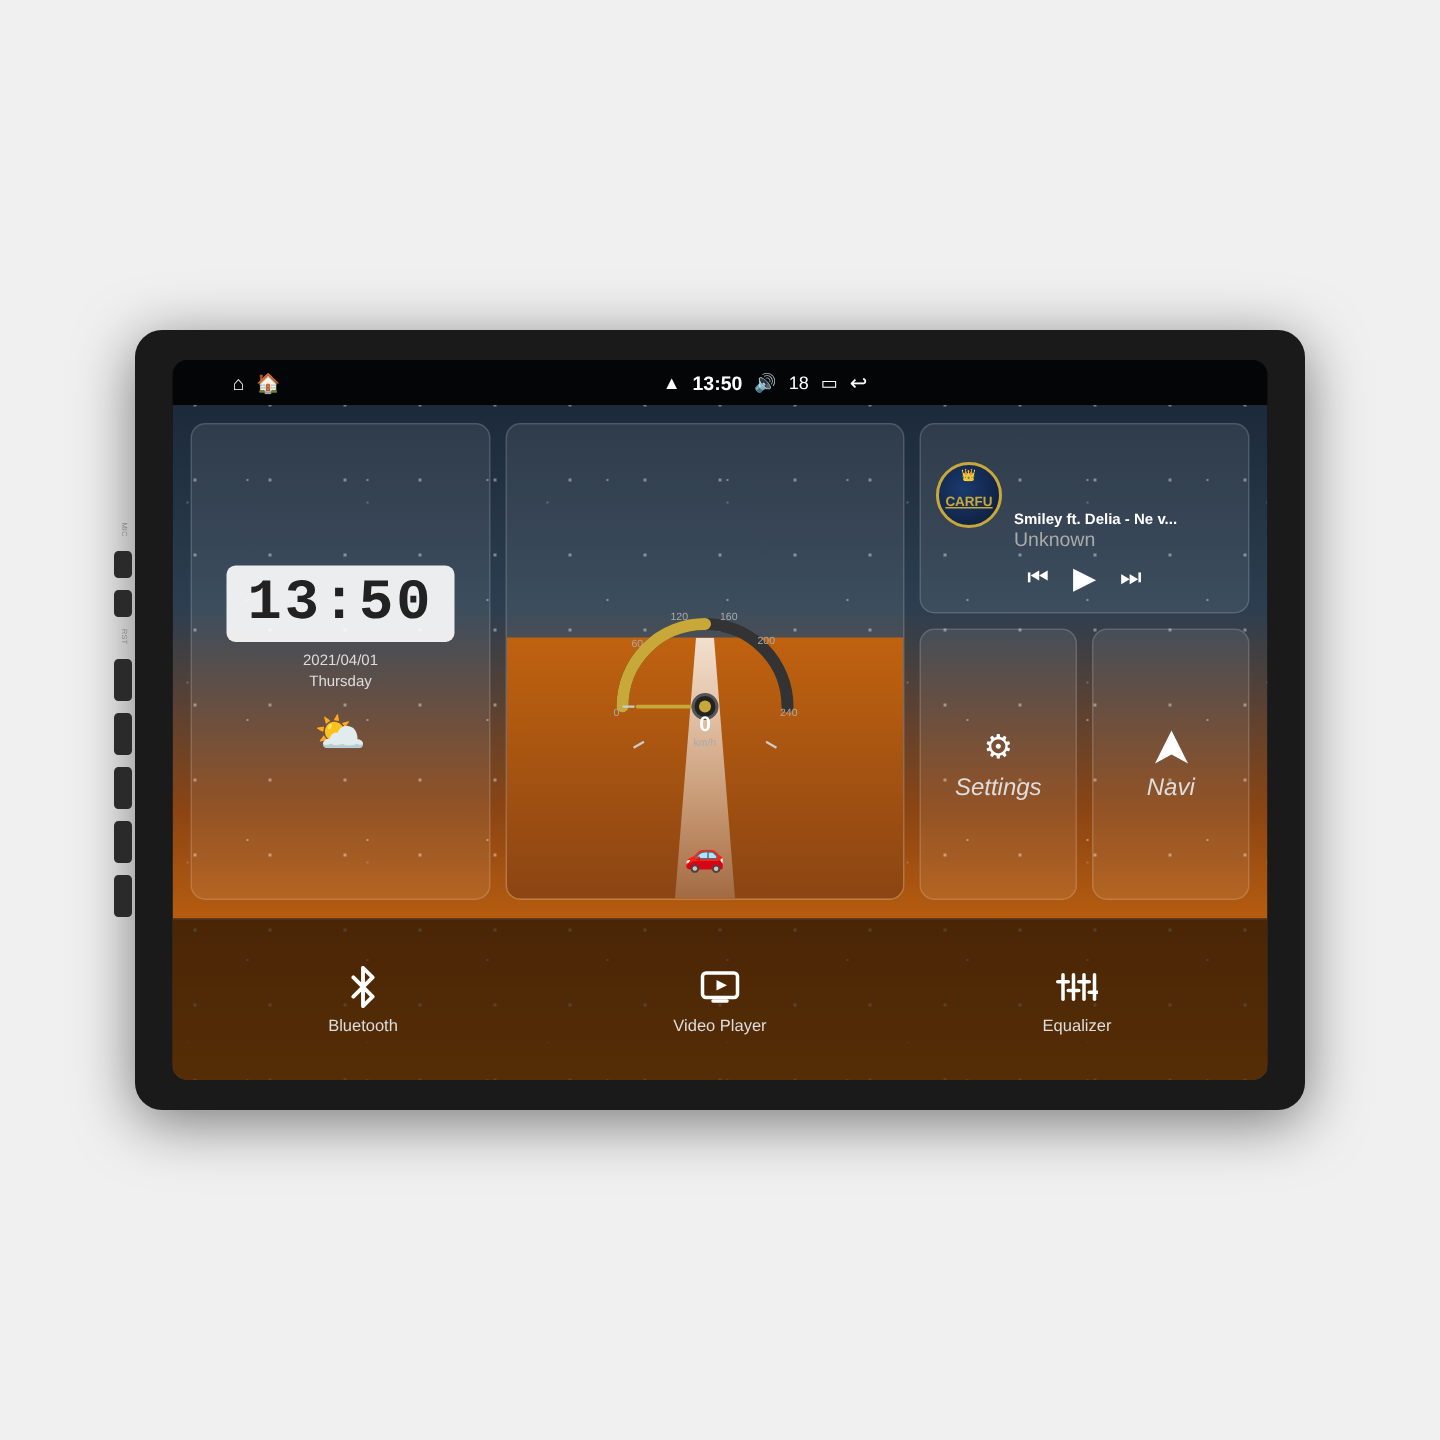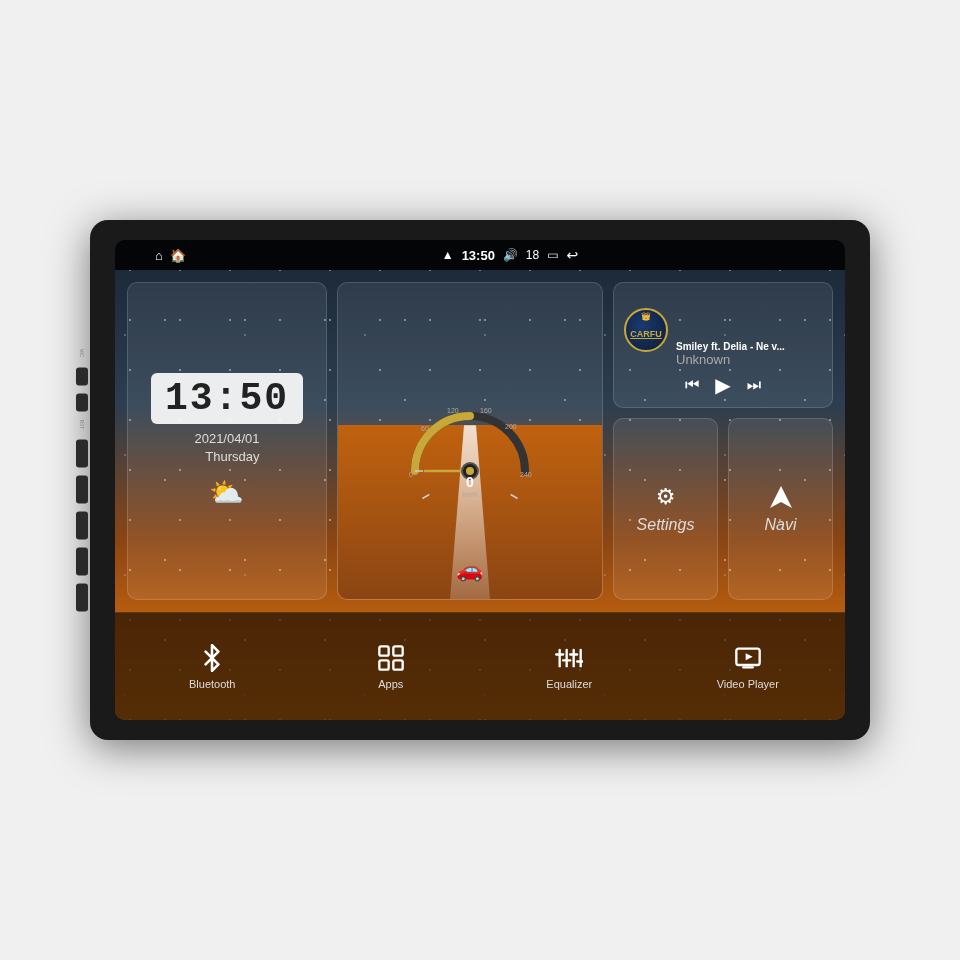--- a/index.html
+++ b/index.html
@@ -147,22 +147,22 @@
       border-radius: 6px;
       padding: 4px 14px;
       font-size: 38px;
       font-weight: bold;
       color: #222;
       letter-spacing: 2px;
       font-family: 'Courier New', monospace;
     }
     .clock-date {
       color: #ddd;
-      font-size: 13px;
-      text-align: right;
+      font-size: 10px;
+      text-align: center;
       line-height: 1.4;
     }
     .weather-icon {
       font-size: 28px;
       margin-top: 4px;
     }
 
     
     .speed-widget {
       background: rgba(255,255,255,0.08);
@@ -468,49 +468,40 @@
       <div class="bottom-bar">
 
         <div class="bottom-item">
           <svg width="28" height="28" viewBox="0 0 24 24">
             <path d="M6.5 6.5 L17.5 17.5 L12 23 L12 1 L17.5 6.5 L6.5 17.5" fill="none" stroke="white" stroke-width="2.2" stroke-linecap="round" stroke-linejoin="round"></path>
           </svg>
           <span class="bottom-label">Bluetooth</span>
         </div>
 
 
+
         <div class="bottom-item">
           <svg width="28" height="28" viewBox="0 0 24 24">
-            <rect x="2" y="2" width="8" height="8" rx="1.5" fill="none" stroke="white" stroke-width="2"></rect>
-            <rect x="14" y="2" width="8" height="8" rx="1.5" fill="none" stroke="white" stroke-width="2"></rect>
-            <rect x="2" y="14" width="8" height="8" rx="1.5" fill="none" stroke="white" stroke-width="2"></rect>
-            <rect x="14" y="14" width="8" height="8" rx="1.5" fill="none" stroke="white" stroke-width="2"></rect>
+            <rect x="2" y="4" width="20" height="14" rx="2" fill="none" stroke="white" stroke-width="2"></rect>
+            <polygon points="10,8 10,14 16,11" fill="white"></polygon>
+            <line x1="8" y1="20" x2="16" y2="20" stroke="white" stroke-width="2" stroke-linecap="round"></line>
           </svg>
-          <span class="bottom-label">Apps</span>
+          <span class="bottom-label">Video Player</span>
         </div>
 
         <div class="bottom-item">
           <svg width="28" height="28" viewBox="0 0 24 24">
             <line x1="4" y1="5" x2="4" y2="19" stroke="white" stroke-width="2" stroke-linecap="round"></line>
             <line x1="10" y1="5" x2="10" y2="19" stroke="white" stroke-width="2" stroke-linecap="round"></line>
             <line x1="16" y1="5" x2="16" y2="19" stroke="white" stroke-width="2" stroke-linecap="round"></line>
             <line x1="22" y1="5" x2="22" y2="19" stroke="white" stroke-width="2" stroke-linecap="round"></line>
             <line x1="1" y1="9" x2="7" y2="9" stroke="white" stroke-width="2" stroke-linecap="round"></line>
             <line x1="7" y1="14" x2="13" y2="14" stroke="white" stroke-width="2" stroke-linecap="round"></line>
             <line x1="13" y1="9" x2="19" y2="9" stroke="white" stroke-width="2" stroke-linecap="round"></line>
             <line x1="19" y1="15" x2="25" y2="15" stroke="white" stroke-width="2" stroke-linecap="round"></line>
           </svg>
           <span class="bottom-label">Equalizer</span>
         </div>
 
-        <div class="bottom-item">
-          <svg width="28" height="28" viewBox="0 0 24 24">
-            <rect x="2" y="4" width="20" height="14" rx="2" fill="none" stroke="white" stroke-width="2"></rect>
-            <polygon points="10,8 10,14 16,11" fill="white"></polygon>
-            <line x1="8" y1="20" x2="16" y2="20" stroke="white" stroke-width="2" stroke-linecap="round"></line>
-          </svg>
-          <span class="bottom-label">Video Player</span>
-        </div>
-
       </div>
     </div>
   </div>
 </div>
 
 </body></html>

